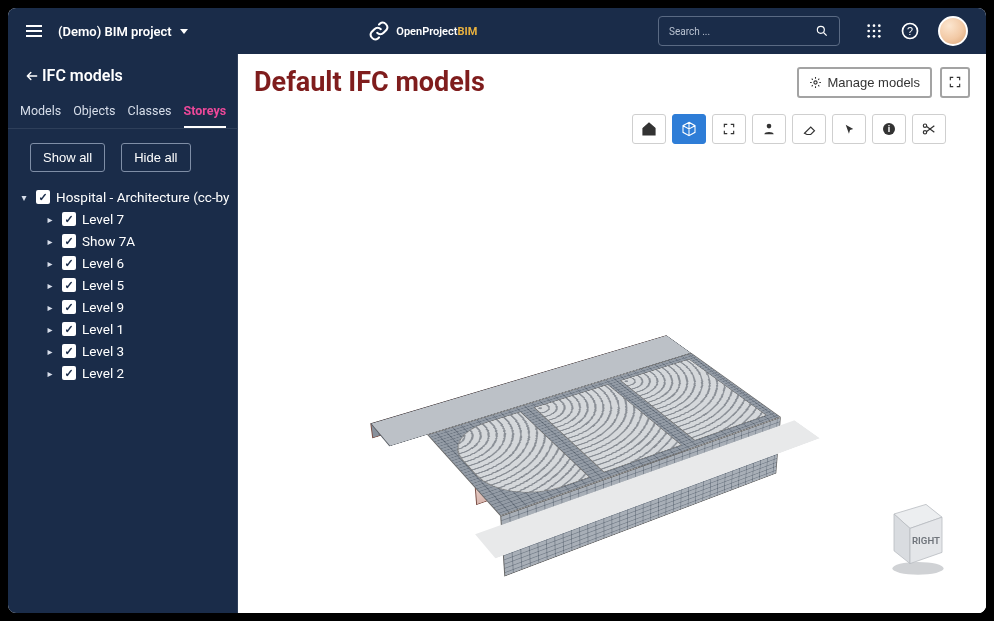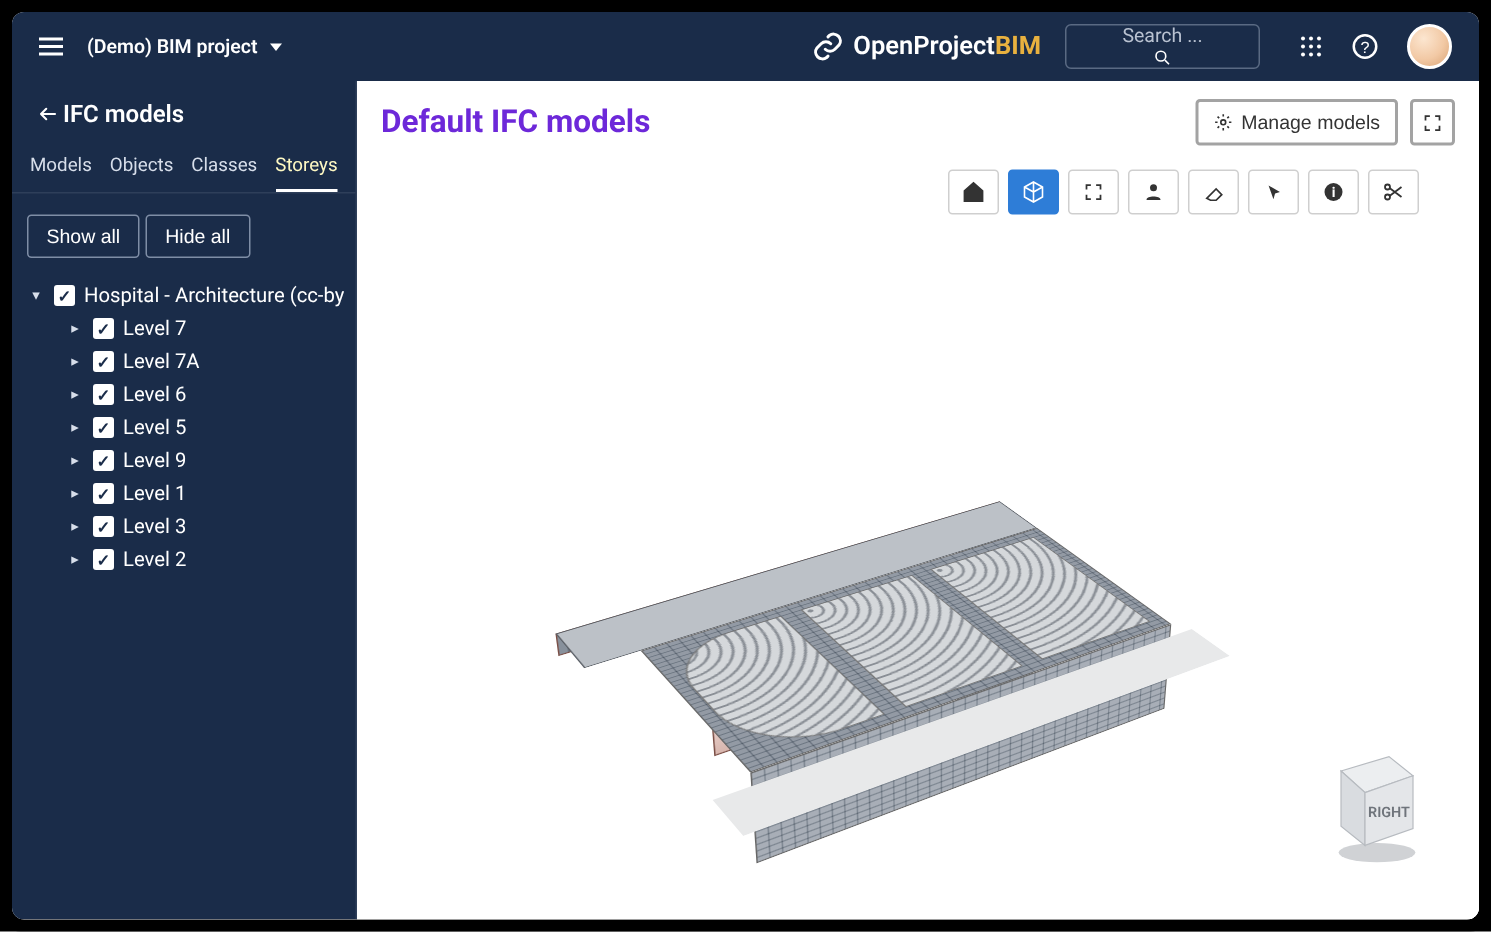--- a/index.html
+++ b/index.html
@@ -6,46 +6,46 @@
   body { font-family: -apple-system, BlinkMacSystemFont, "Segoe UI", Roboto, Arial, sans-serif; background: #000; width: 994px; height: 621px; overflow: hidden; }
   .app { width: 994px; height: 621px; background: #000; padding: 8px; border-radius: 14px; }
   .frame { width: 100%; height: 100%; background: #fff; border-radius: 8px; overflow: hidden; display: flex; flex-direction: column; }
 
   
   .header { background: #1A2C49; color: #fff; height: 46px; display: flex; align-items: center; padding: 0 18px; gap: 16px; }
   .hamburger { display: flex; flex-direction: column; gap: 3px; cursor: pointer; }
   .hamburger span { display: block; width: 16px; height: 2px; background: #fff; }
   .project-title { font-size: 13px; font-weight: 600; display: flex; align-items: center; gap: 8px; }
   .caret-d { width:0; height:0; border-left:4px solid transparent; border-right:4px solid transparent; border-top:5px solid #fff; }
-  .brand { flex: 1; display: flex; justify-content: flex-end; align-items: center; gap: 6px; font-size: 17px; font-weight: 600; }
+  .brand { flex: 1; display: flex; justify-content: center; align-items: center; gap: 6px; font-size: 11px; font-weight: 600; }
   .brand .bim { color: #E8B13F; font-weight: 700; }
-  .search { display: flex; align-items: center; background: transparent; border: 1px solid #5a6a83; border-radius: 4px; height: 30px; padding: 0 10px; width: 130px; color: #fff; font-size: 13px; justify-content: space-between; flex-direction: column; }
+  .search { display: flex; align-items: center; background: transparent; border: 1px solid #5a6a83; border-radius: 4px; height: 30px; padding: 0 10px; width: 182px; color: #fff; font-size: 10px; justify-content: space-between; }
   .hicons { display: flex; align-items: center; gap: 18px; margin-left: 10px; }
   .avatar { width: 30px; height: 30px; border-radius: 50%; background: radial-gradient(circle at 35% 30%, #fce6d0 0%, #f2c9a5 55%, #d9a374 100%); border: 2px solid #fff; }
 
   .body { flex: 1; display: flex; overflow: hidden; }
 
   
   .sidebar { width: 230px; background: #1A2C49; color: #fff; display: flex; flex-direction: column; border-right: 1px solid #2e3f5a; }
   .sb-top { display: flex; align-items: center; gap: 2px; padding: 12px 16px; font-size: 16px; font-weight: 600; }
   .tabs { display: flex; gap: 12px; padding: 6px 16px 0 12px; font-size: 12.5px; border-bottom: 1px solid #2e3f5a; }
   .tab { padding-bottom: 8px; cursor: pointer; color: #d7deea; }
-  .tab.active { color: #fef9c3; border-bottom: 2px solid #fff; font-weight: 400; }
-  .btn-row { display: flex; gap: 4px; padding: 14px 10px; }
+  .tab.active { color: #ec4899; border-bottom: 2px solid #fff; font-weight: 700; }
+  .btn-row { display: flex; gap: 16px; padding: 14px 22px; }
   .ghost-btn { border: 1px solid #7f8ea6; background: transparent; color: #fff; padding: 6px 12px; font-size: 13px; border-radius: 3px; cursor: pointer; }
   .tree { padding: 0 6px 0 10px; font-size: 13.5px; overflow: hidden; }
   .tree-row { display: flex; align-items: center; gap: 6px; padding: 3px 0; white-space: nowrap; }
   .tree-row.child { padding-left: 26px; }
   .tw { width: 12px; display: inline-flex; justify-content: center; font-size: 10px; color: #d7deea; }
   .cb { width: 14px; height: 14px; background: #fff; border-radius: 2px; display: inline-flex; align-items: center; justify-content: center; color: #1A2C49; font-size: 11px; font-weight: bold; }
 
   
   .main { flex: 1; display: flex; flex-direction: column; background: #fff; position: relative; }
   .main-head { display: flex; align-items: center; justify-content: space-between; padding: 12px 16px; }
-  .main-title { font-size: 21px; font-weight: 700; color: #6d28d9; }
+  .main-title { font-size: 27px; font-weight: 700; color: #7f1d1d; }
   .head-actions { display: flex; gap: 8px; }
   .wbtn { border: 2px solid #a3a3a3; background: #fff; color: #333; padding: 6px 10px; font-size: 13px; border-radius: 3px; display: flex; align-items: center; gap: 6px; cursor: pointer; }
   .toolbar { display: flex; gap: 6px; justify-content: flex-end; padding: 4px 40px 8px 0; }
   .tbtn { width: 34px; height: 30px; border: 1px solid #cfcfcf; background: #fff; border-radius: 3px; display: flex; align-items: center; justify-content: center; color: #333; cursor: pointer; }
   .tbtn.active { background: #2e7dd7; border-color: #2e7dd7; color: #fff; }
   .viewer { flex: 1; position: relative; background: #fff; }
   .nav-cube { position: absolute; right: 28px; bottom: 34px; width: 80px; height: 90px; }
 
   
   .scene { position: absolute; left: 187px; top: 120px; width: 400px; height: 300px; perspective: 1200px; }
@@ -133,21 +133,21 @@
           </div>
           <div id="tree-children">
               <div class="tree-row child">
                 <span class="tw">▸</span>
                 <span class="cb">✓</span>
                 <span>Level 7</span>
               </div>
               <div class="tree-row child">
                 <span class="tw">▸</span>
                 <span class="cb">✓</span>
-                <span>Level 7A</span>
+                <span>Show 7A</span>
               </div>
               <div class="tree-row child">
                 <span class="tw">▸</span>
                 <span class="cb">✓</span>
                 <span>Level 6</span>
               </div>
               <div class="tree-row child">
                 <span class="tw">▸</span>
                 <span class="cb">✓</span>
                 <span>Level 5</span>

